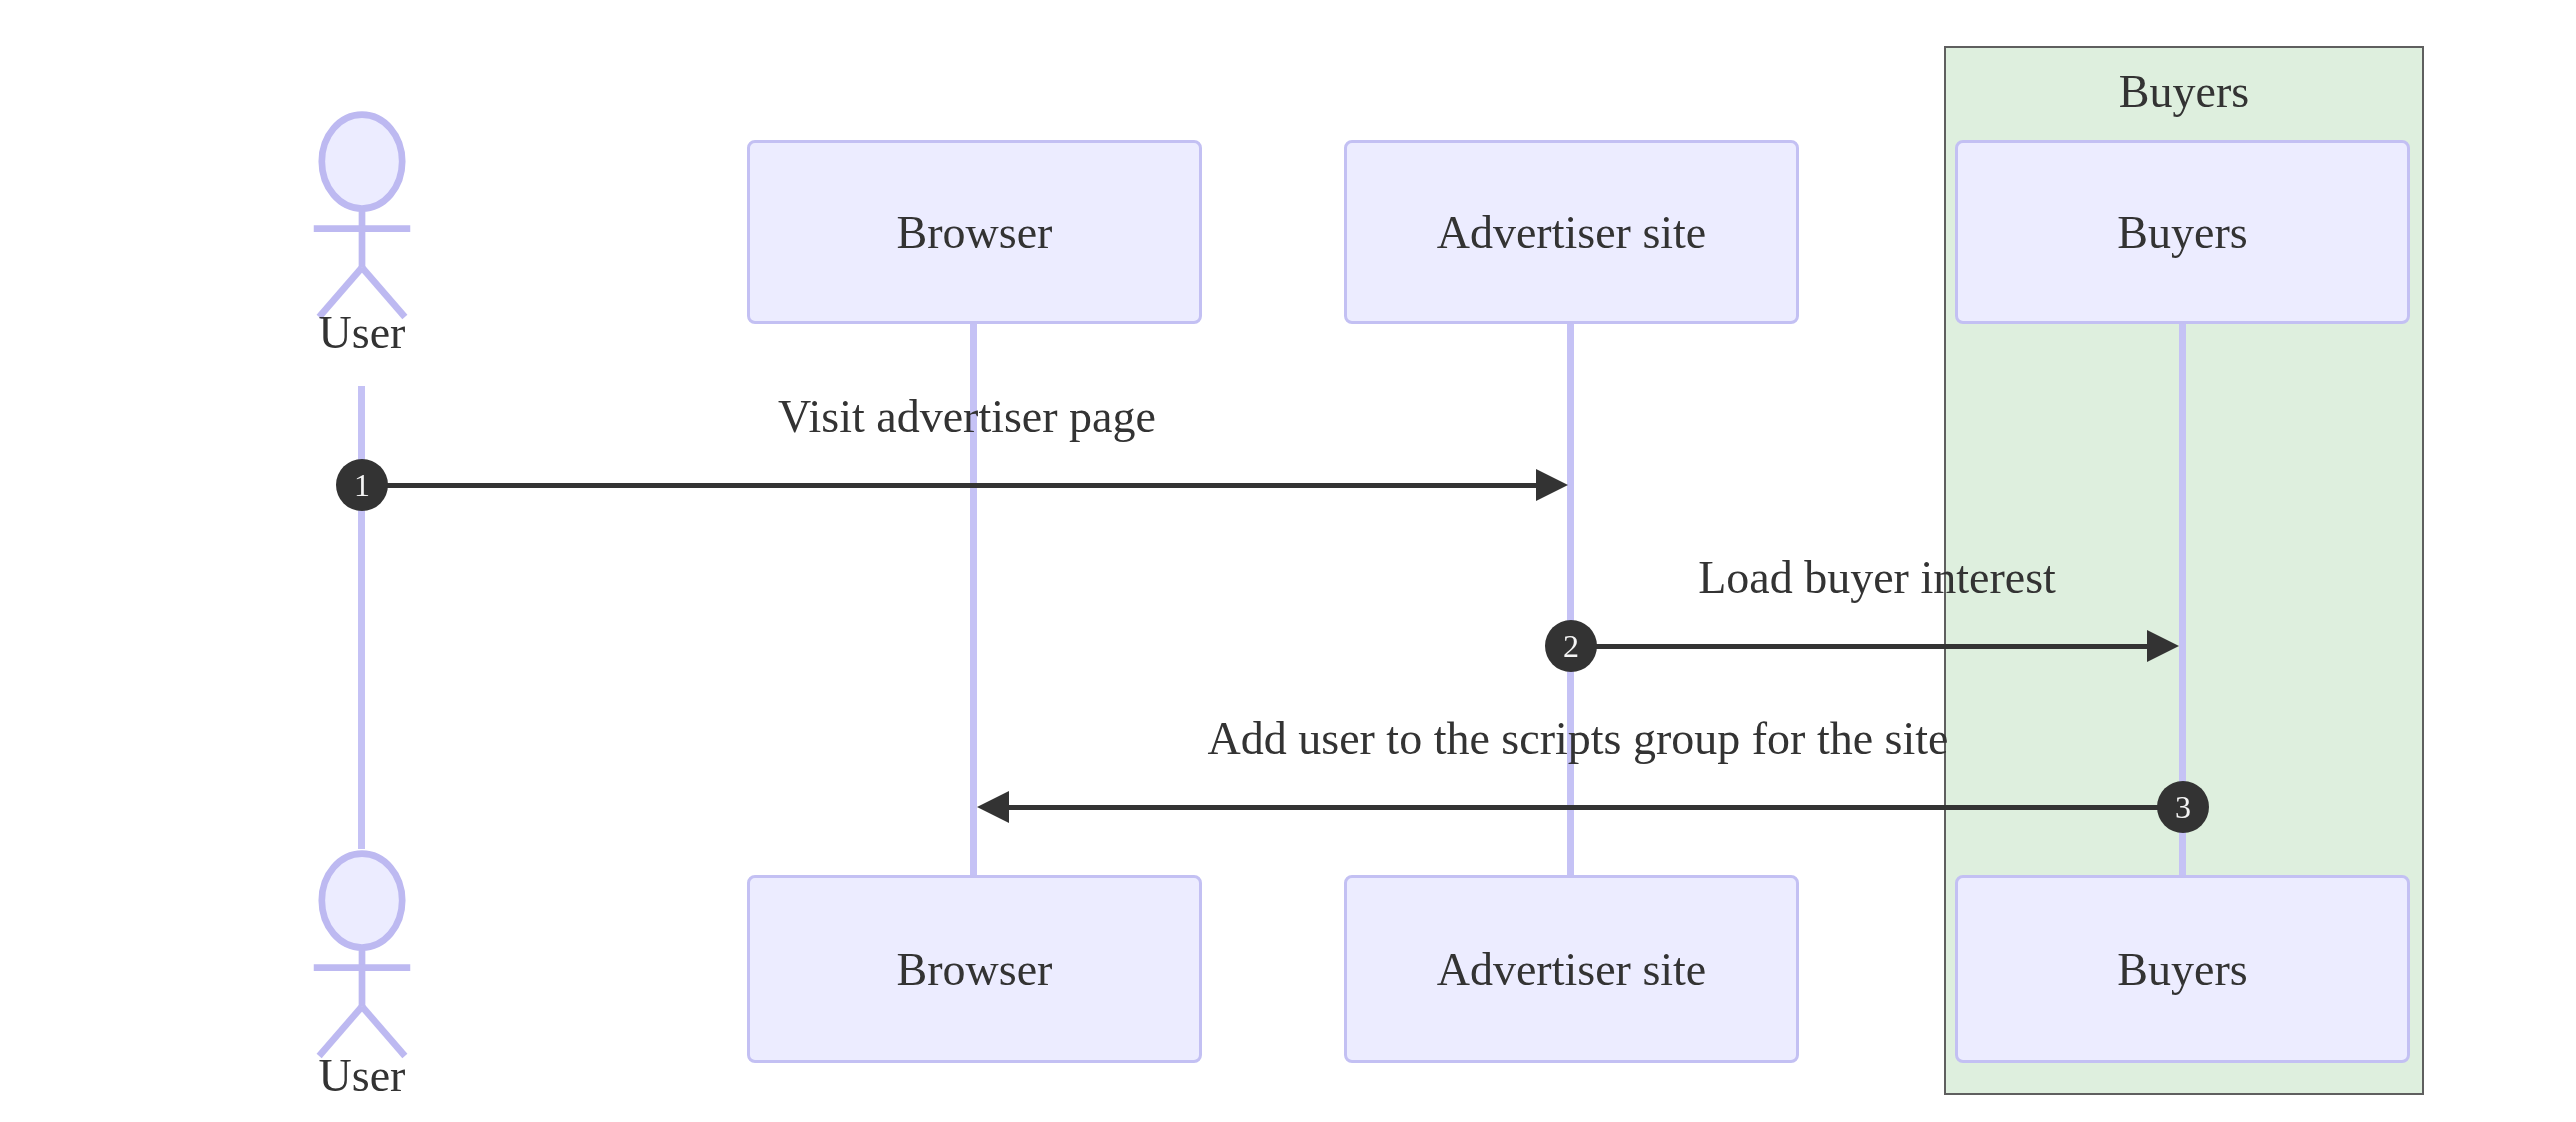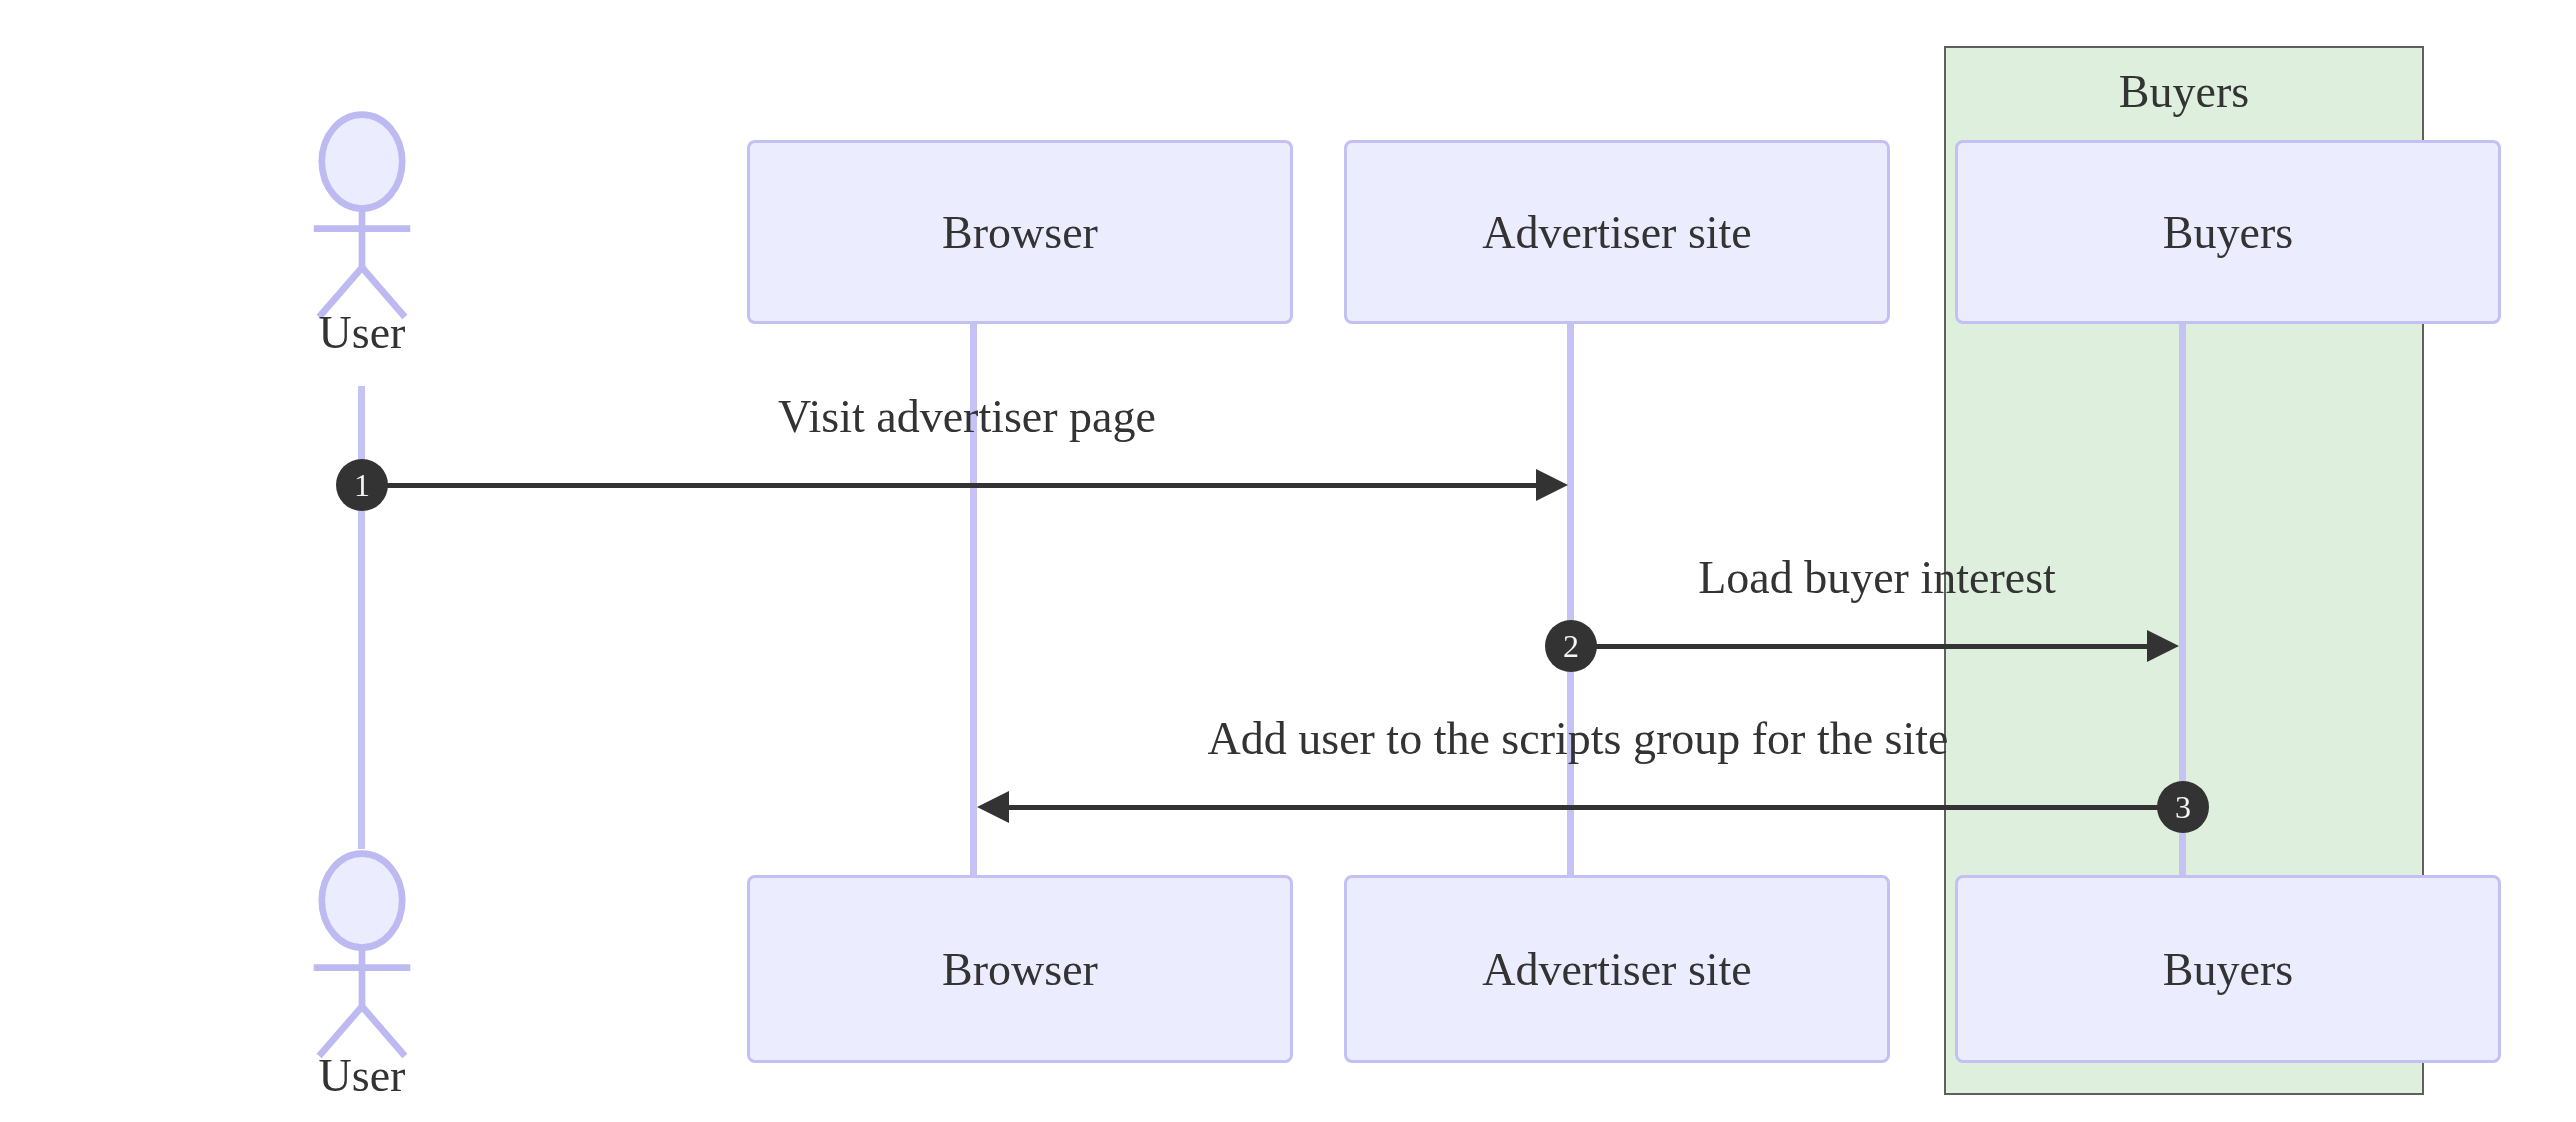--- a/index.html
+++ b/index.html
@@ -22,21 +22,21 @@
   }
   .group-title{
     position:absolute;
     left:1944px;top:66px;width:480px;
     text-align:center;
     font-size:46px;line-height:52px;
   }
   
   .pbox{
     position:absolute;
-    width:546px;
+    width:455px;
     background:var(--actor-fill,#ececff);
     border:3.4px solid var(--actor-border,#c3c0f3);
     border-radius:8px;
     box-sizing:border-box;
     display:flex;align-items:center;justify-content:center;
     font-size:46px;
   }
   .row-top{top:140px;height:184px;}
   .row-bottom{top:875px;height:188px;}
   .px-browser{left:747px;}

